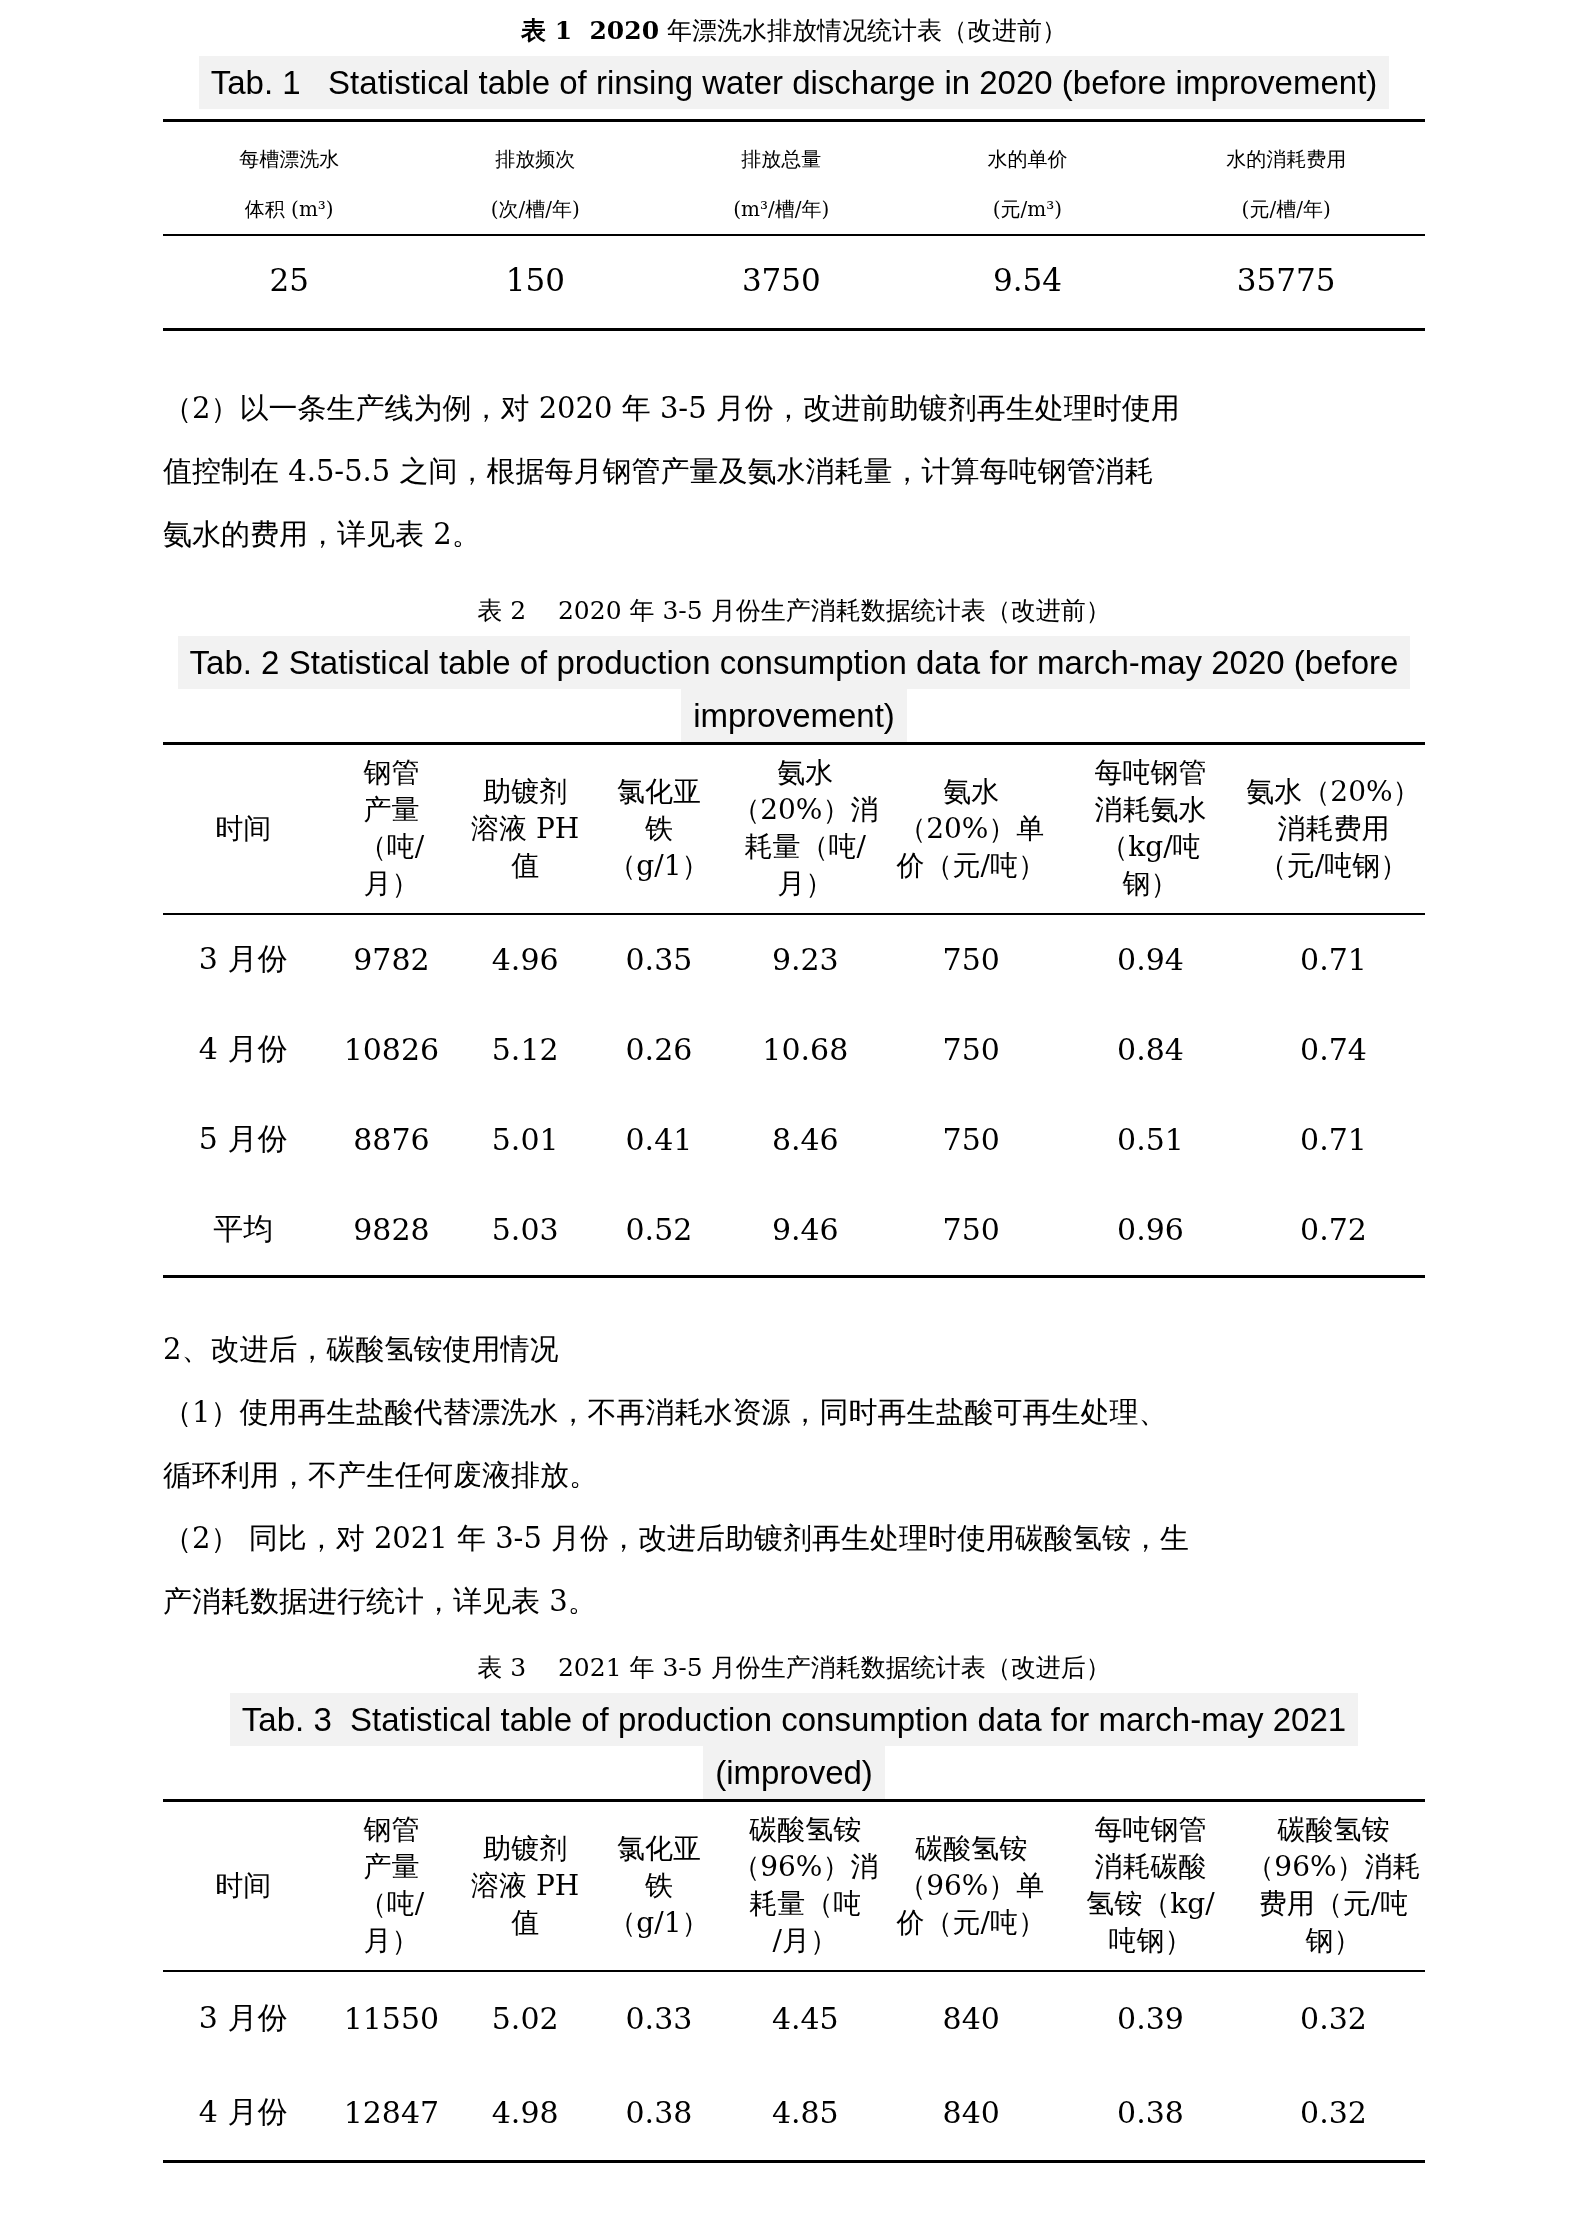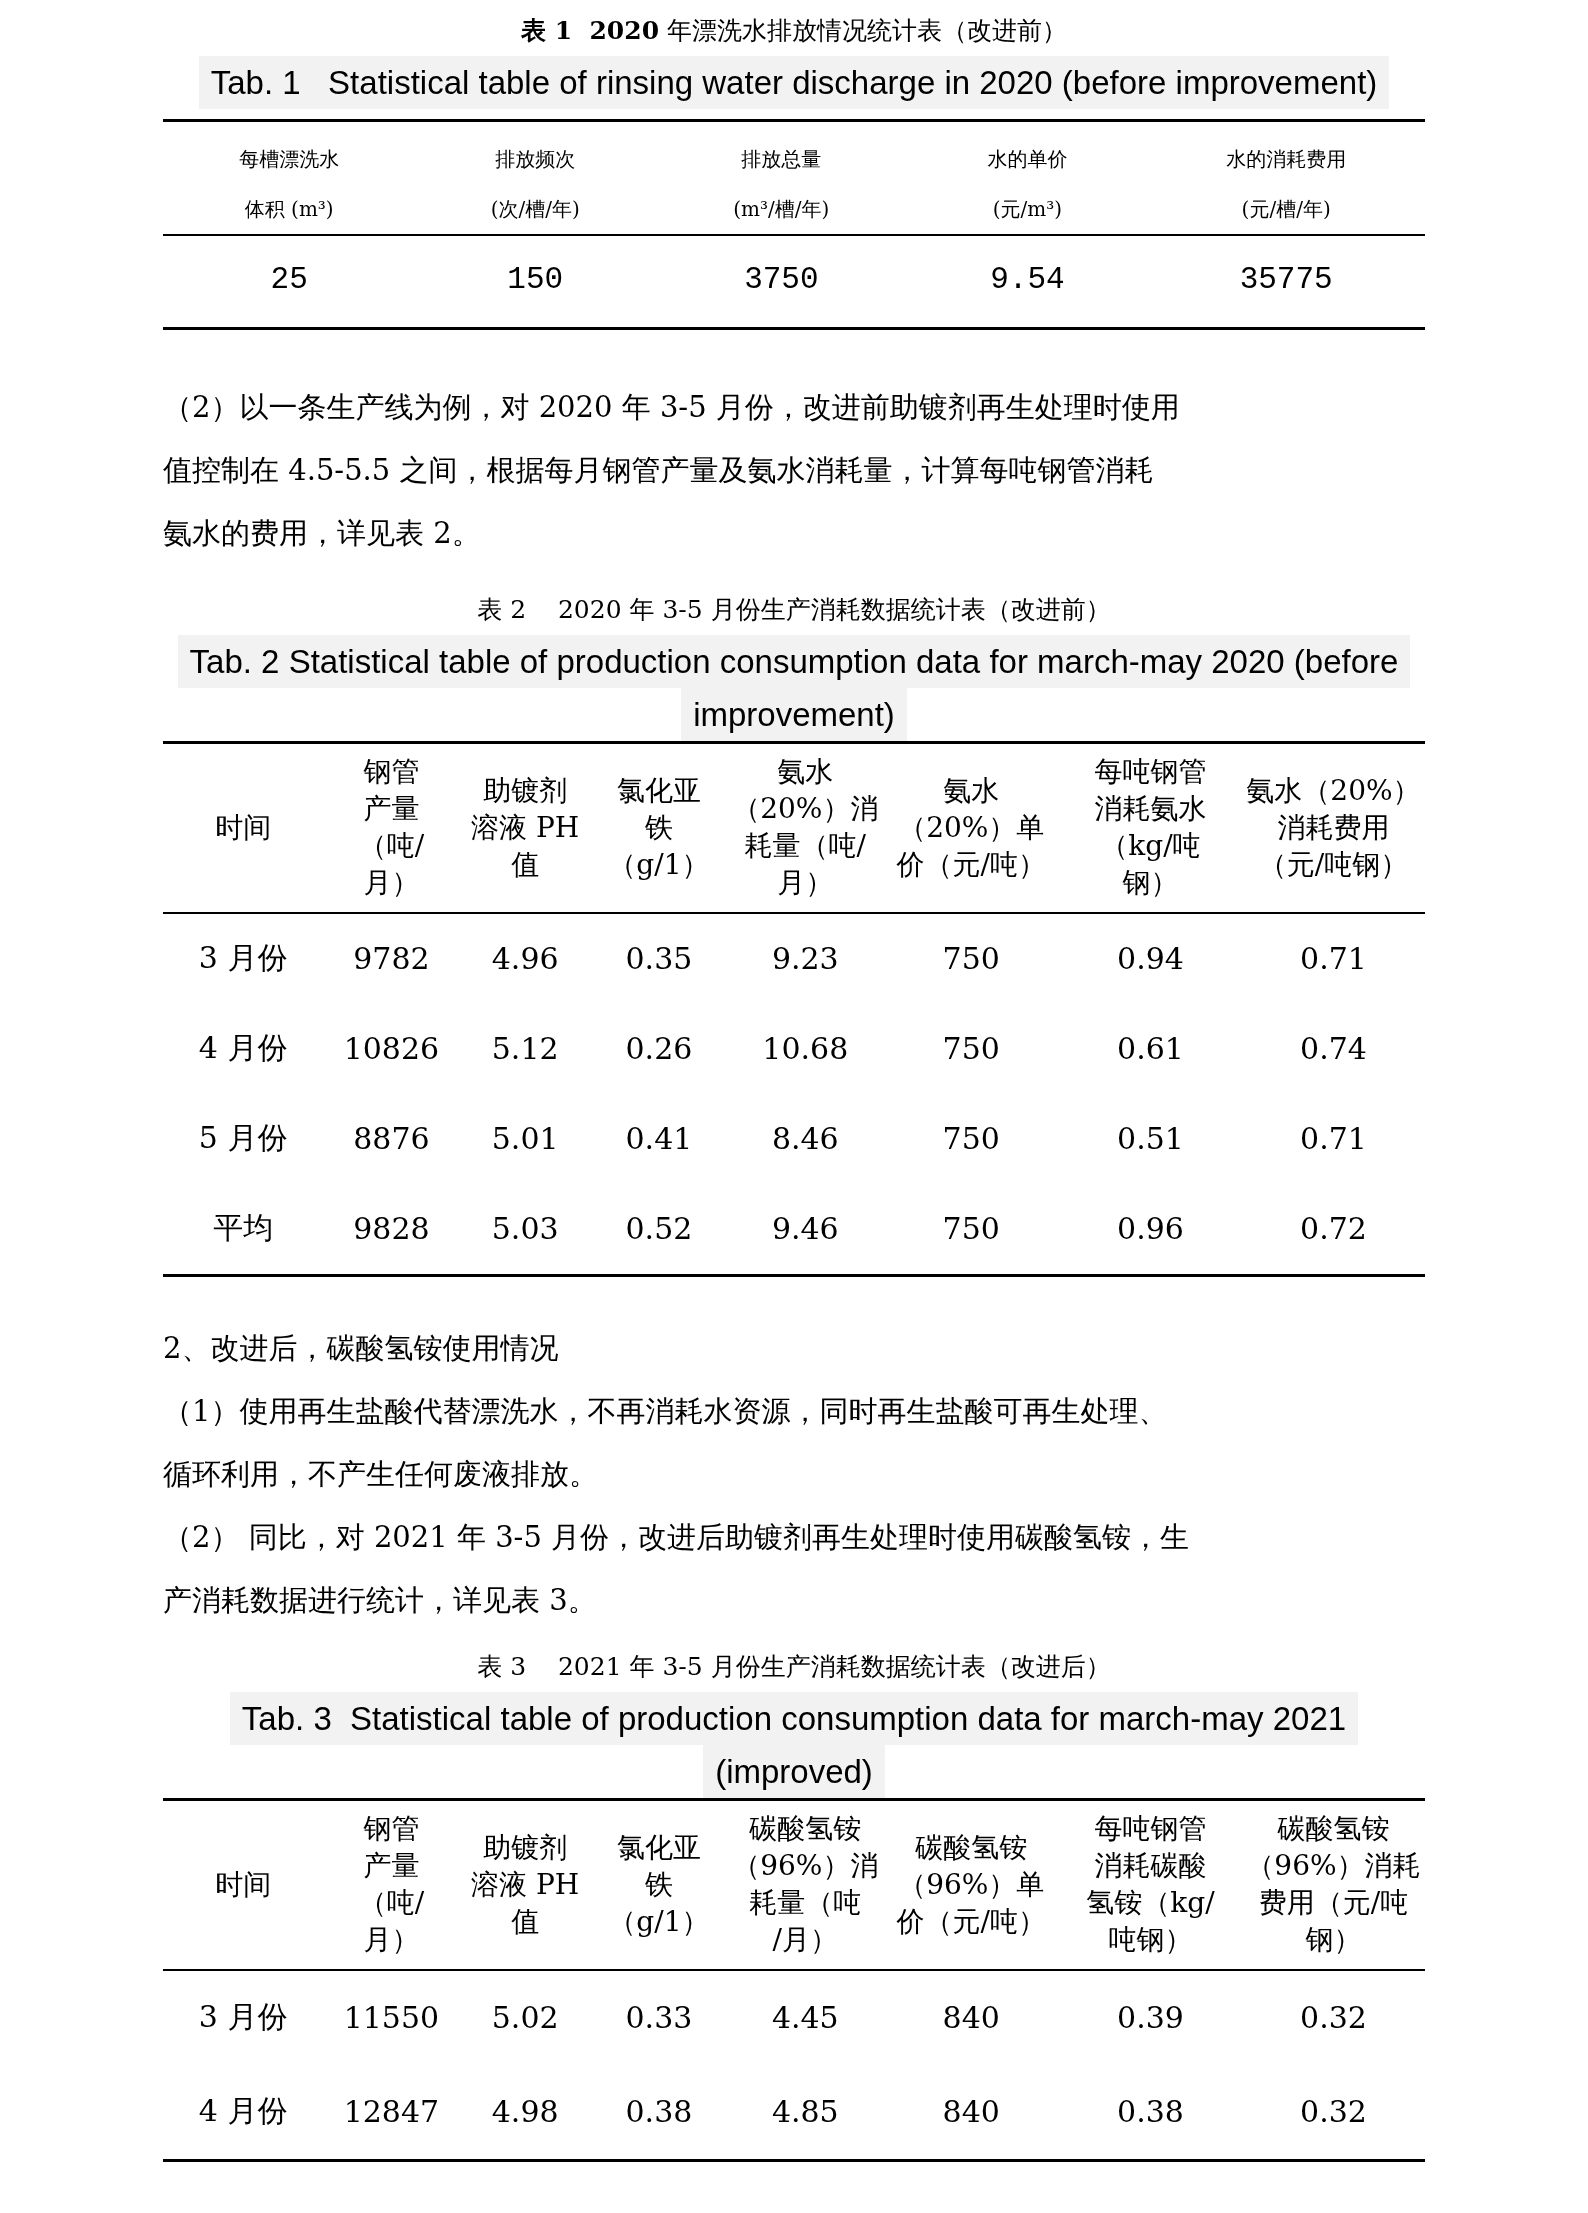--- a/index.html
+++ b/index.html
@@ -46,21 +46,21 @@
   }
   th, td {
     text-align: center;
     vertical-align: middle;
     white-space: pre-line;
     font-weight: normal;
   }
   thead th { border-bottom: 2px solid #000; }
   .t1 { margin-top: 10px; }
   .t1 th { font-size: 20px; line-height: 50px; padding: 12px 0 0; margin-top: 32px; }
-  .t1 td { font-size: 31px; padding: 26px 0 30px; font-family: Liberation Mono, monospace; }
+  .t1 td { font-size: 31px; padding: 26px 0 30px; }
   .t23 th { font-size: 28px; line-height: 37px; padding: 9px 0 11px; }
   .t23 td { font-size: 30px; padding: 24px 0 25px; }
   
   .para { margin-top: 46px; }
   .para .line {
     font-size: 29px;
     line-height: 63px;
     white-space: pre-wrap;
   }
   .mt-sec { margin-top: 40px; }
@@ -171,21 +171,21 @@
         <td>0.94</td>
         <td>0.71</td>
       </tr>
       <tr>
         <td>4 月份</td>
         <td>10826</td>
         <td>5.12</td>
         <td>0.26</td>
         <td>10.68</td>
         <td>750</td>
-        <td>0.61</td>
+        <td>0.84</td>
         <td>0.74</td>
       </tr>
       <tr>
         <td>5 月份</td>
         <td>8876</td>
         <td>5.01</td>
         <td>0.41</td>
         <td>8.46</td>
         <td>750</td>
         <td>0.51</td>

